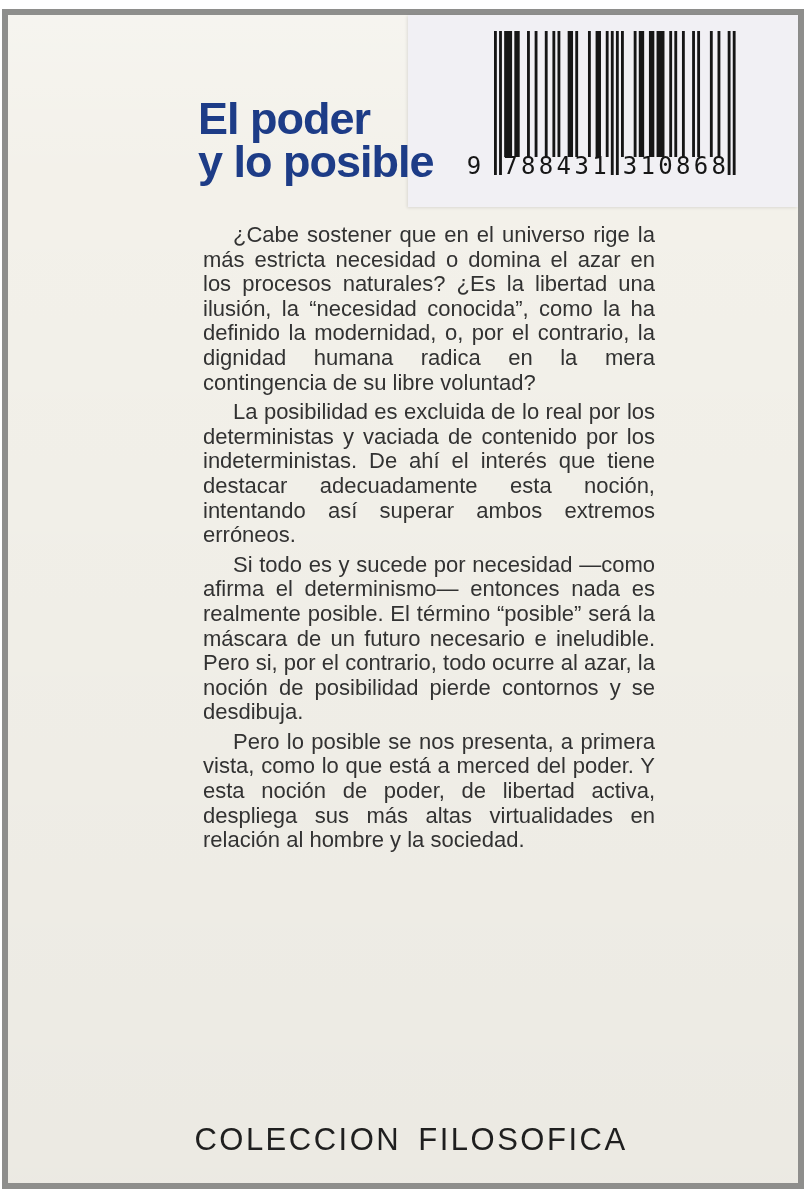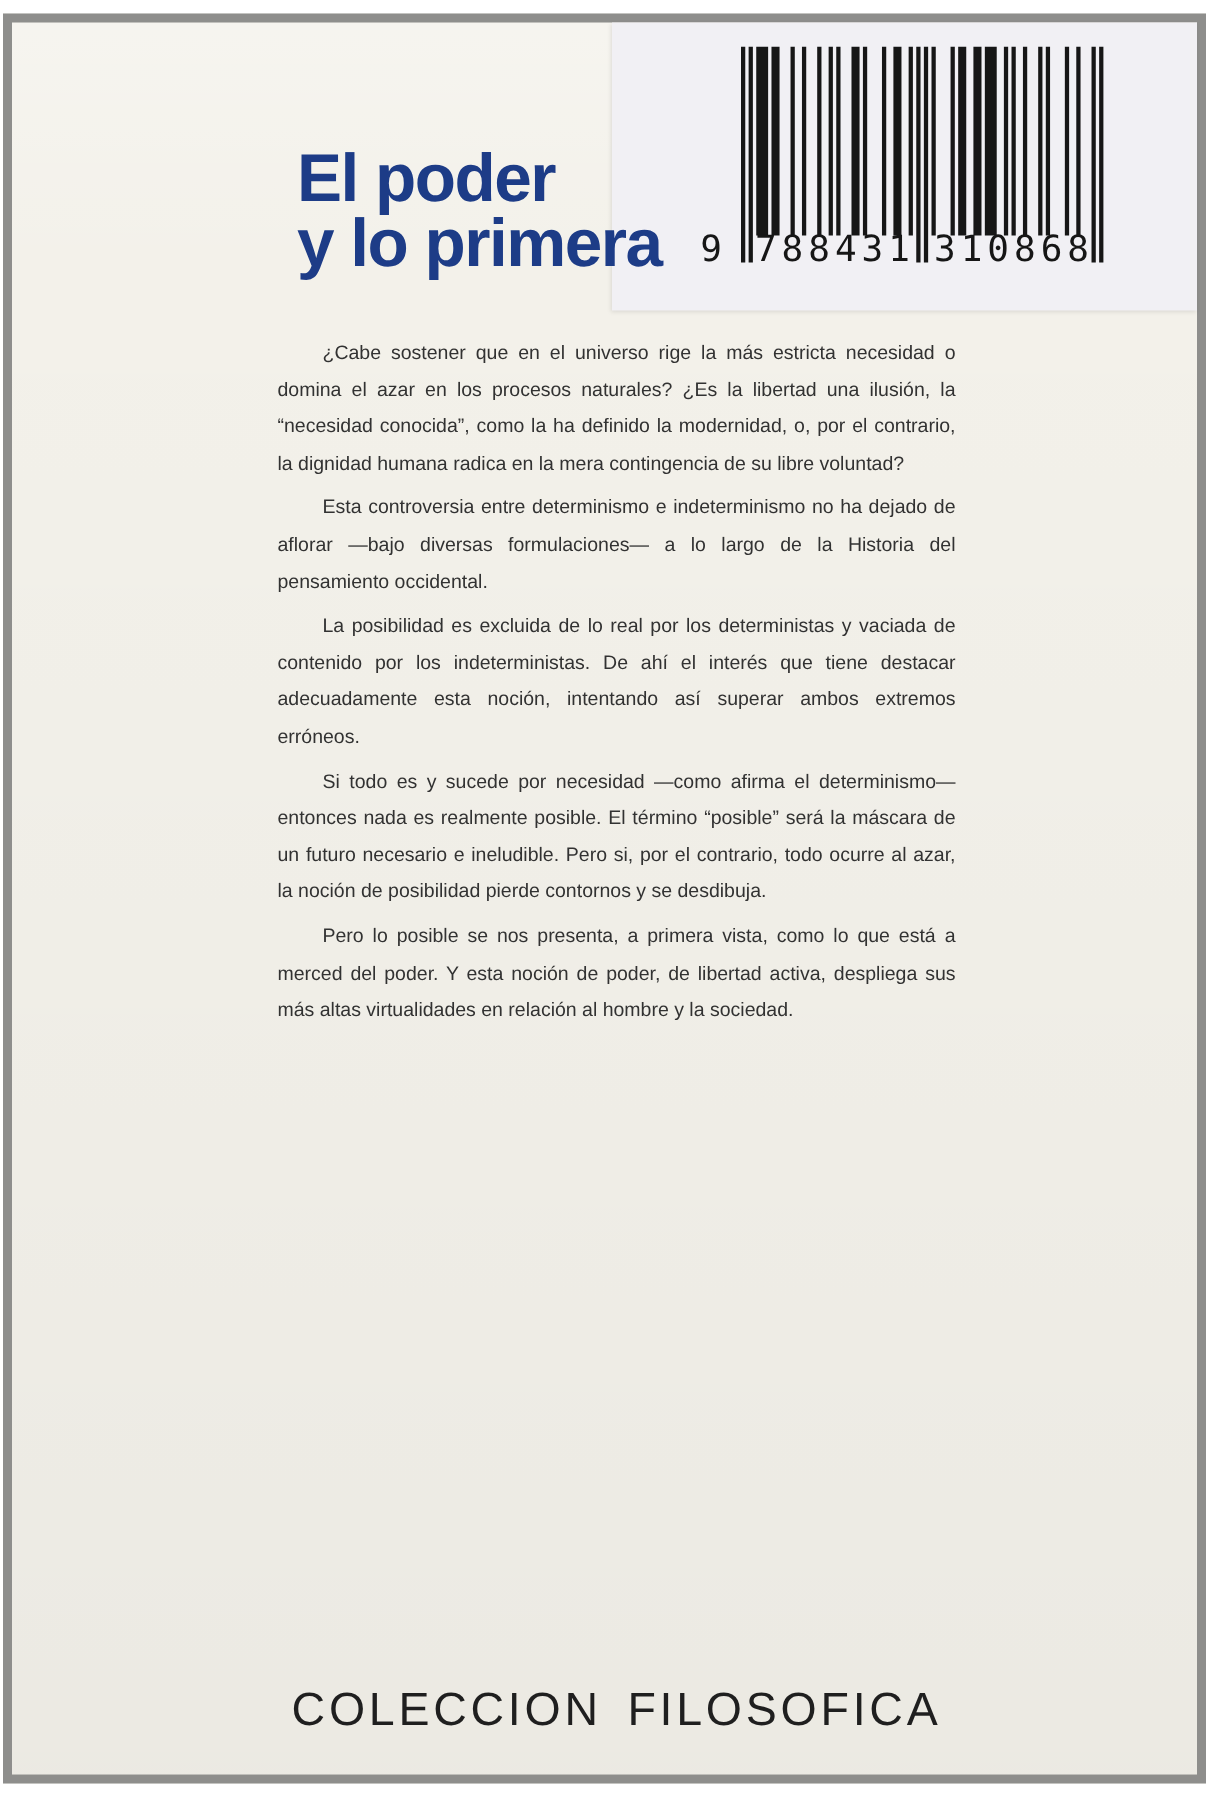--- a/index.html
+++ b/index.html
@@ -35,22 +35,22 @@
   }
   .label svg{position:absolute;left:24px;top:16px;}
   .title{
     position:absolute;left:177px;top:69px;
     margin:13px;
     font-size:45px;line-height:43px;font-weight:bold;
     letter-spacing:-1px;
     color:var(--title-blue);
   }
   .blurb{
-    position:absolute;left:177px;top:208px;width:452px;
-    font-size:13px;line-height:24.6px;
+    position:absolute;left:195px;top:208px;width:452px;
+    font-size:22px;line-height:24.6px;
     color:var(--body-text);
     text-align:justify;
   }
   .blurb p{margin:0 0 5px 0;text-indent:30px;}
   .collection{
     position:absolute;left:0;right:0;top:1107px;
     text-align:center;
     font-size:31px;letter-spacing:2.5px;word-spacing:6px;
     color:var(--collection-text);
     transform:translateX(8px);
@@ -102,25 +102,24 @@
         <text x="167.41" y="143" text-anchor="middle" font-family="&quot;DejaVu Sans Mono&quot;, monospace" font-size="24" fill="#161616">1</text>
         <text x="197.89" y="143" text-anchor="middle" font-family="&quot;DejaVu Sans Mono&quot;, monospace" font-size="24" fill="#161616">3</text>
         <text x="215.67" y="143" text-anchor="middle" font-family="&quot;DejaVu Sans Mono&quot;, monospace" font-size="24" fill="#161616">1</text>
         <text x="233.45" y="143" text-anchor="middle" font-family="&quot;DejaVu Sans Mono&quot;, monospace" font-size="24" fill="#161616">0</text>
         <text x="251.23" y="143" text-anchor="middle" font-family="&quot;DejaVu Sans Mono&quot;, monospace" font-size="24" fill="#161616">8</text>
         <text x="269.01" y="143" text-anchor="middle" font-family="&quot;DejaVu Sans Mono&quot;, monospace" font-size="24" fill="#161616">6</text>
         <text x="286.79" y="143" text-anchor="middle" font-family="&quot;DejaVu Sans Mono&quot;, monospace" font-size="24" fill="#161616">8</text>
       </svg>
   </div>
 
-  <h1 class="title"><span>El poder</span><br><span>y lo primera</span></h1>
+  <h1 class="title"><span>El poder</span><br><span>y lo posible</span></h1>
 
   <div class="blurb">
     <p>¿Cabe sostener que en el universo rige la más estricta necesidad o domina el azar en los procesos naturales? ¿Es la libertad una ilusión, la “necesidad conocida”, como la ha definido la modernidad, o, por el contrario, la dignidad humana radica en la mera contingencia de su libre voluntad?</p>
-    <p>Esta controversia entre determinismo e indeterminismo no ha dejado de aflorar —bajo diversas formulaciones— a lo largo de la Historia del pensamiento occidental.</p>
     <p>La posibilidad es excluida de lo real por los deterministas y vaciada de contenido por los indeterministas. De ahí el interés que tiene destacar adecuadamente esta noción, intentando así superar ambos extremos erróneos.</p>
     <p>Si todo es y sucede por necesidad —como afirma el determinismo— entonces nada es realmente posible. El término “posible” será la máscara de un futuro necesario e ineludible. Pero si, por el contrario, todo ocurre al azar, la noción de posibilidad pierde contornos y se desdibuja.</p>
     <p>Pero lo posible se nos presenta, a primera vista, como lo que está a merced del poder. Y esta noción de poder, de libertad activa, despliega sus más altas virtualidades en relación al hombre y la sociedad.</p>
   </div>
 
   <div class="collection">COLECCION FILOSOFICA</div>
 
 </div>
 
 </body></html>

